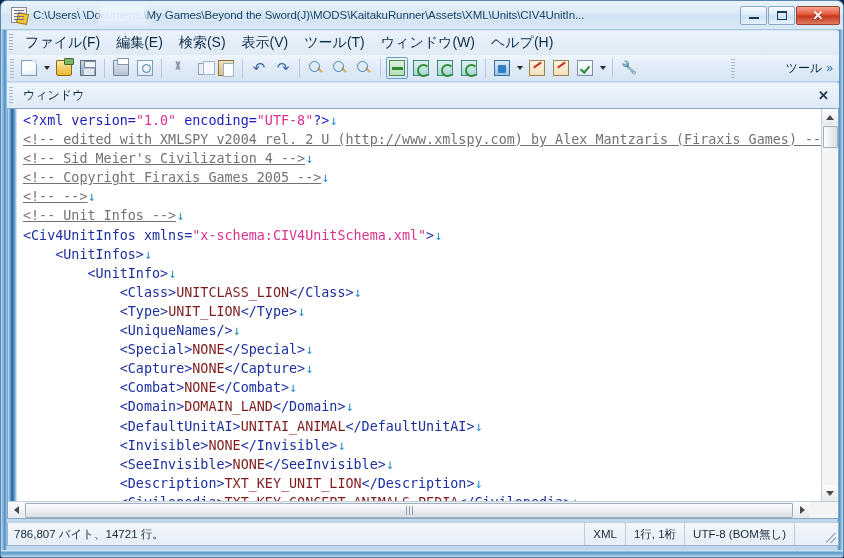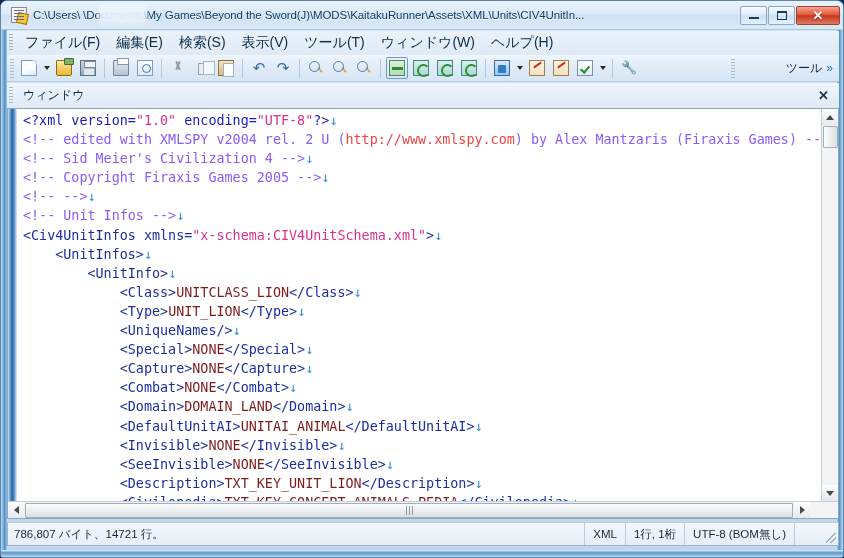--- a/index.html
+++ b/index.html
@@ -205,22 +205,22 @@
   #code {
     flex:1; min-width:0; overflow:hidden; background:#fff;
     font-family: "DejaVu Sans Mono", monospace;
     font-size: 13.4px; line-height: 19.1px;
     padding: 2px 0 0 6px; white-space: pre;
     color:#000;
   }
   .ln { height:19.1px; white-space:pre; }
   .t-decl  { color:#1b1bbf; }
   .t-val   { color:#d9308c; }
-  .t-comment { color:#8b5cf6; }
-  .t-link  { color:#ef4444; }
+  .t-comment { color:#737373;text-decoration:underline; }
+  .t-link  { color:#737373; text-decoration:underline; }
   .t-tag   { color:#1b2f9e; }
   .t-text  { color:#7f1d1d; }
   .t-cr    { color:#2f8fd0; }
   
   #vscroll {
     width:17px; flex:none; background:#f1f1f1; border-left:1px solid #c3cfdb;
     display:flex; flex-direction:column; align-items:center;
   }
   .sb-arrow {
     width:16px;height:16px;flex:none;

